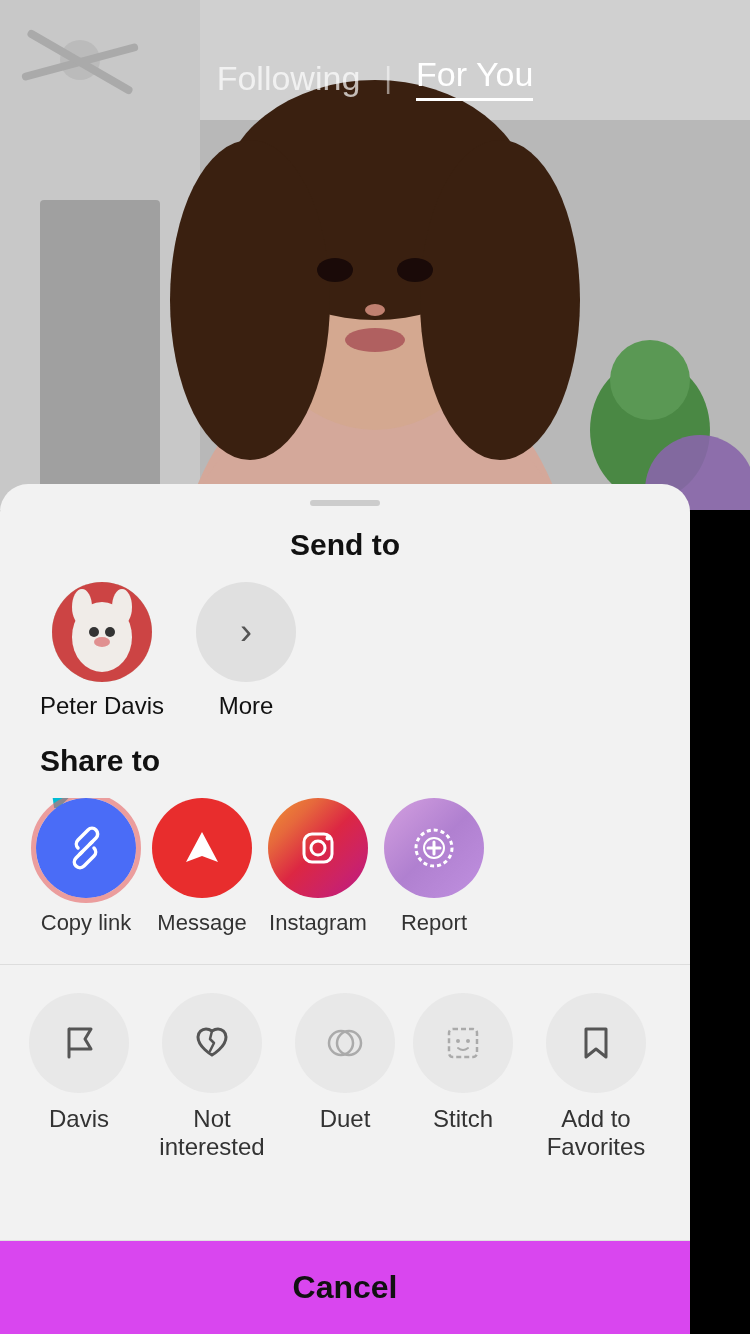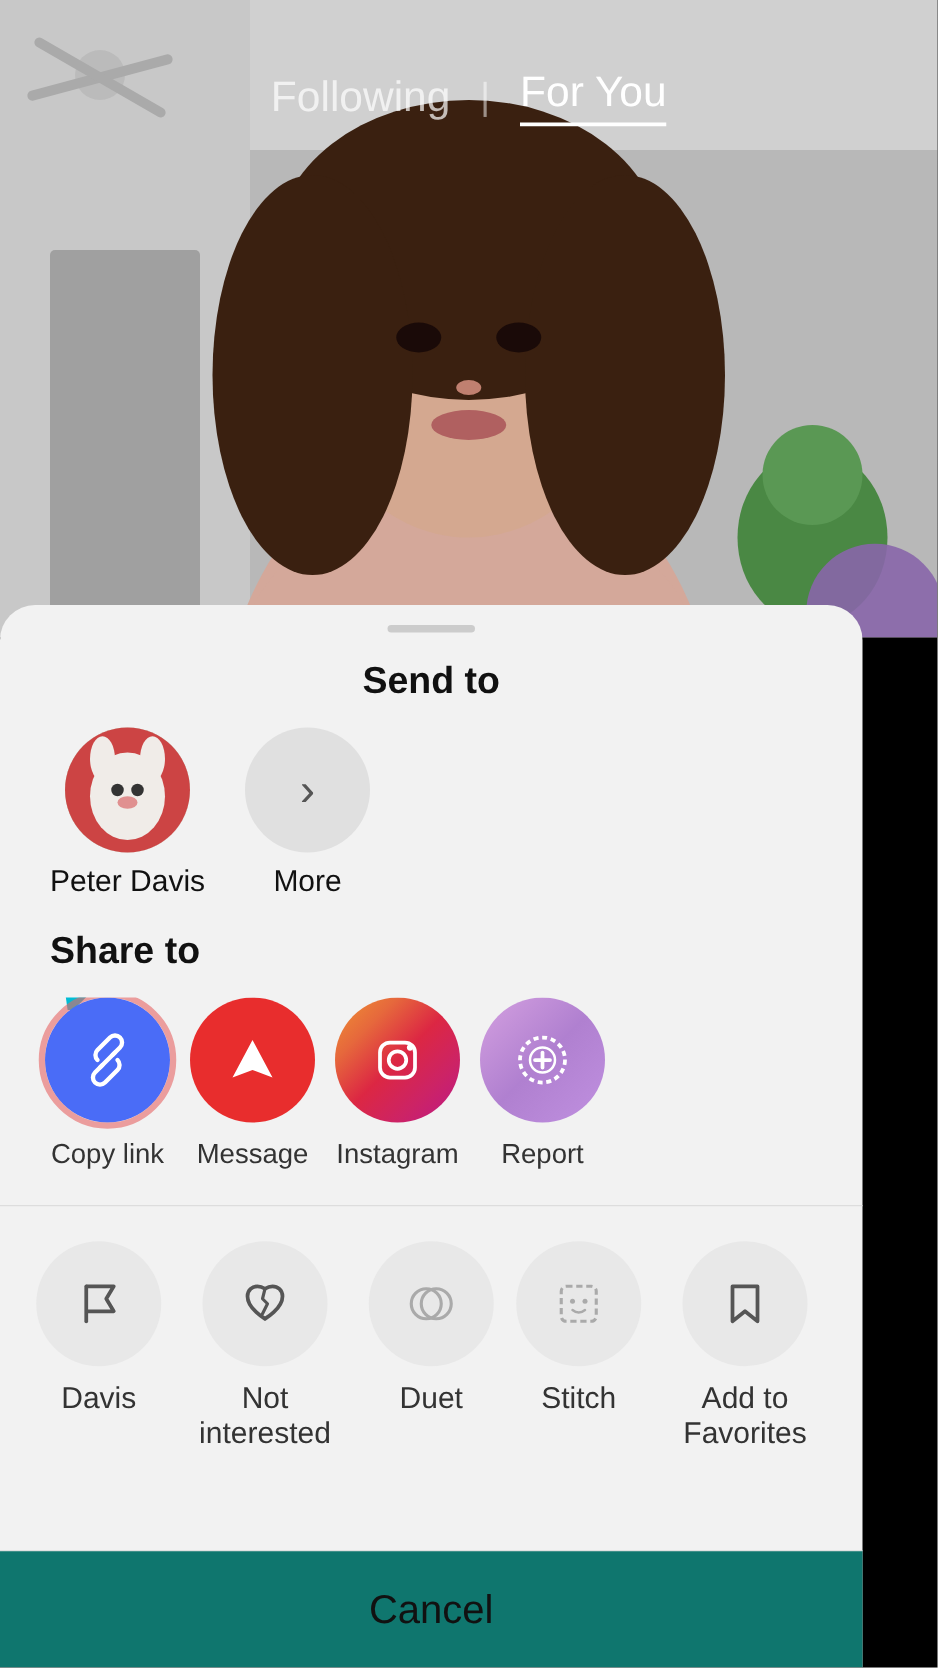--- a/index.html
+++ b/index.html
@@ -294,23 +294,23 @@
       text-align: center;
       max-width: 130px;
     }
 
     
     #cancel-btn {
       width: 100%;
       padding: 28px 0;
       text-align: center;
       font-size: 32px;
-      font-weight: 400;
+      font-weight: 700;
       color: #111;
-      background: #0f766e;
+      background: #d946ef;
       border: none;
       cursor: pointer;
       border-top: 1px solid #e0e0e0;
       margin-top: auto;
     }
   </style>
 </head>
 <body>
 
 <div id="video-bg">

